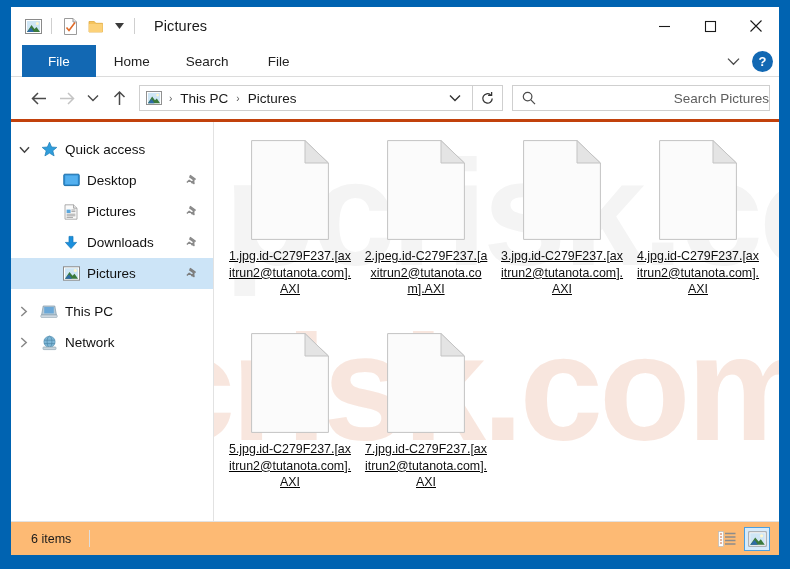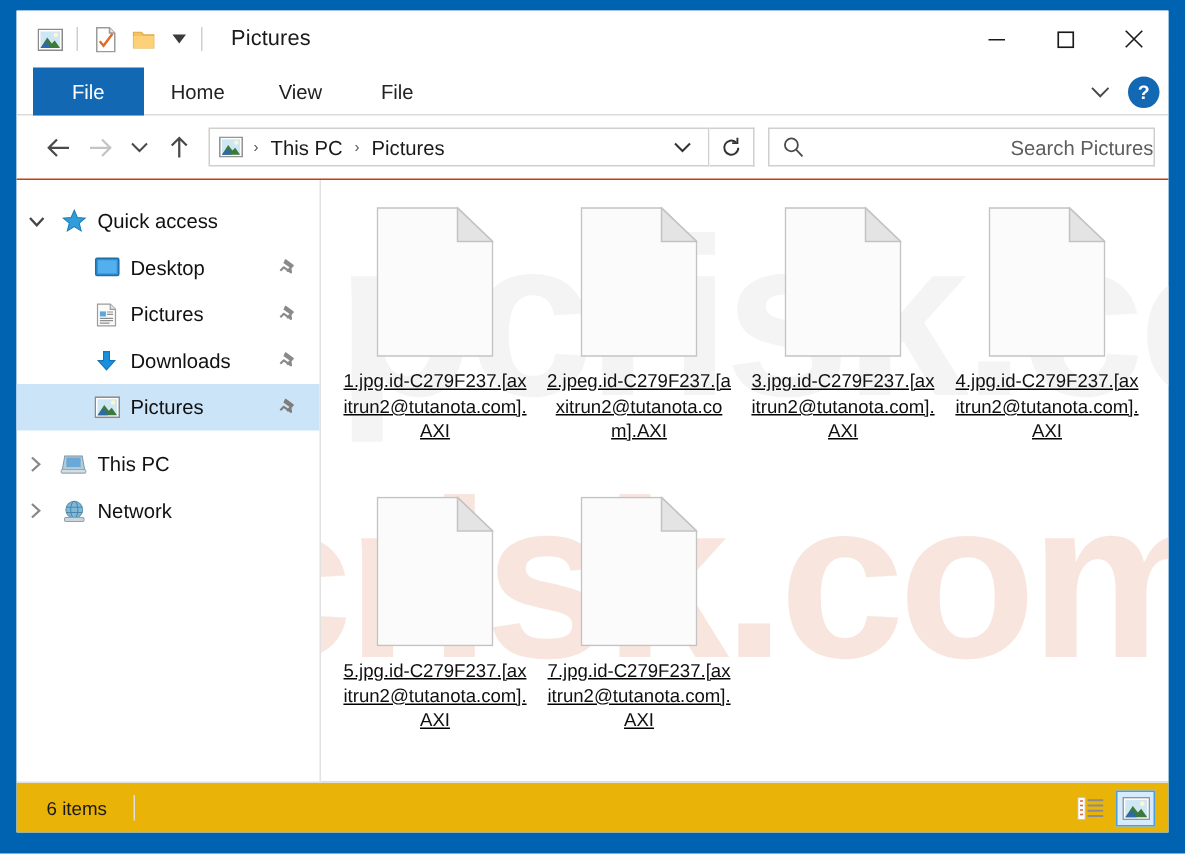--- a/index.html
+++ b/index.html
@@ -197,21 +197,21 @@
     font-size: 13.5px;
     color: #5e5e5e;
   }
 
   
   #body-row {
     flex: 1 1 auto;
     display: flex;
     min-height: 0;
     position: relative;
-    border-top: 1px solid #c2410c;
+    border-top: 3px solid #c2410c;
   }
 
   #sidebar {
     width: 203px;
     flex: 0 0 203px;
     background: #fff;
     border-right: 1px solid #e2e2e2;
     padding-top: 12px;
     position: relative;
     z-index: 2;
@@ -321,21 +321,21 @@
     overflow: hidden;
   }
 
   
   #status-bar {
     height: 34px;
     flex: 0 0 auto;
     border-top: 1px solid #e2e2e2;
     display: flex;
     align-items: center;
-    background: #eab308;
+    background: #fdba74;
     position: relative;
   }
   #status-text {
     font-size: 12.5px;
     color: #1a1a1a;
     margin-left: 20px;
   }
   #status-sep {
     width: 1px;
     height: 17px;
@@ -413,21 +413,21 @@
         <svg width="14" height="14" viewBox="0 0 14 14">
             <path d="M1.5 1.5 L12.5 12.5 M12.5 1.5 L1.5 12.5" stroke="#1a1a1a" stroke-width="1.1"></path>
           </svg>
       </div>
     </div>
   </div>
 
   <div id="ribbon">
     <div class="tab file">File</div>
     <div class="tab">Home</div>
-    <div class="tab">View</div>
+    <div class="tab">Search</div>
     <div class="tab">File</div>
     <div class="ribbon-right">
       <div class="chev-expand">
         <svg width="13" height="9" viewBox="0 0 13 9">
             <path d="M1 1.6 L6.5 7.2 L12 1.6" fill="none" stroke="#4a4a4a" stroke-width="1.3"></path>
           </svg>
       </div>
       <div class="help-btn">?</div>
     </div>
   </div>

